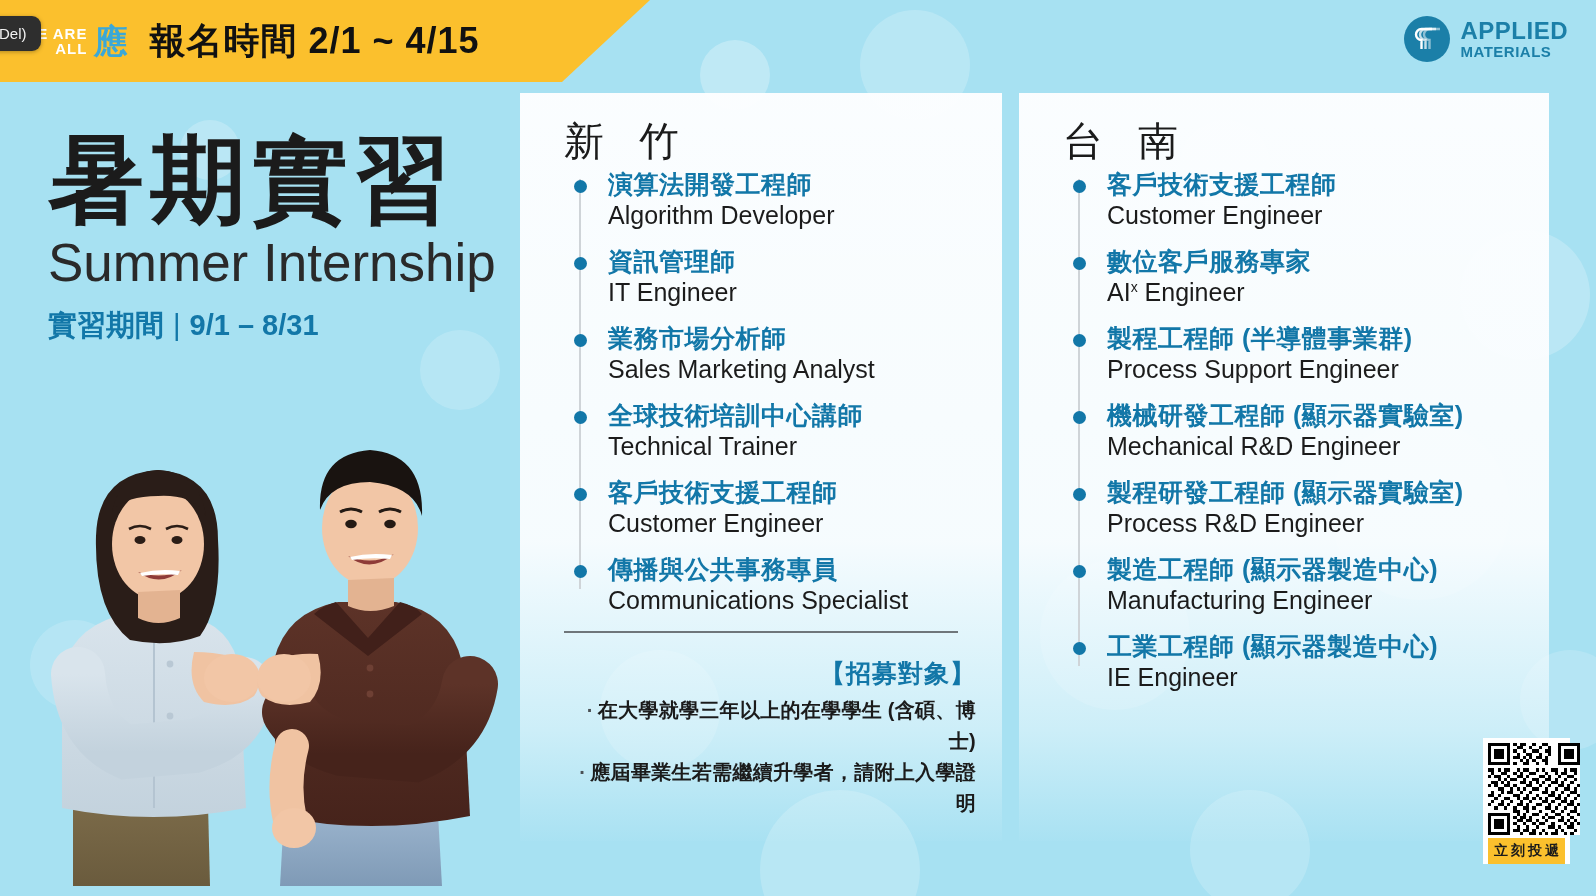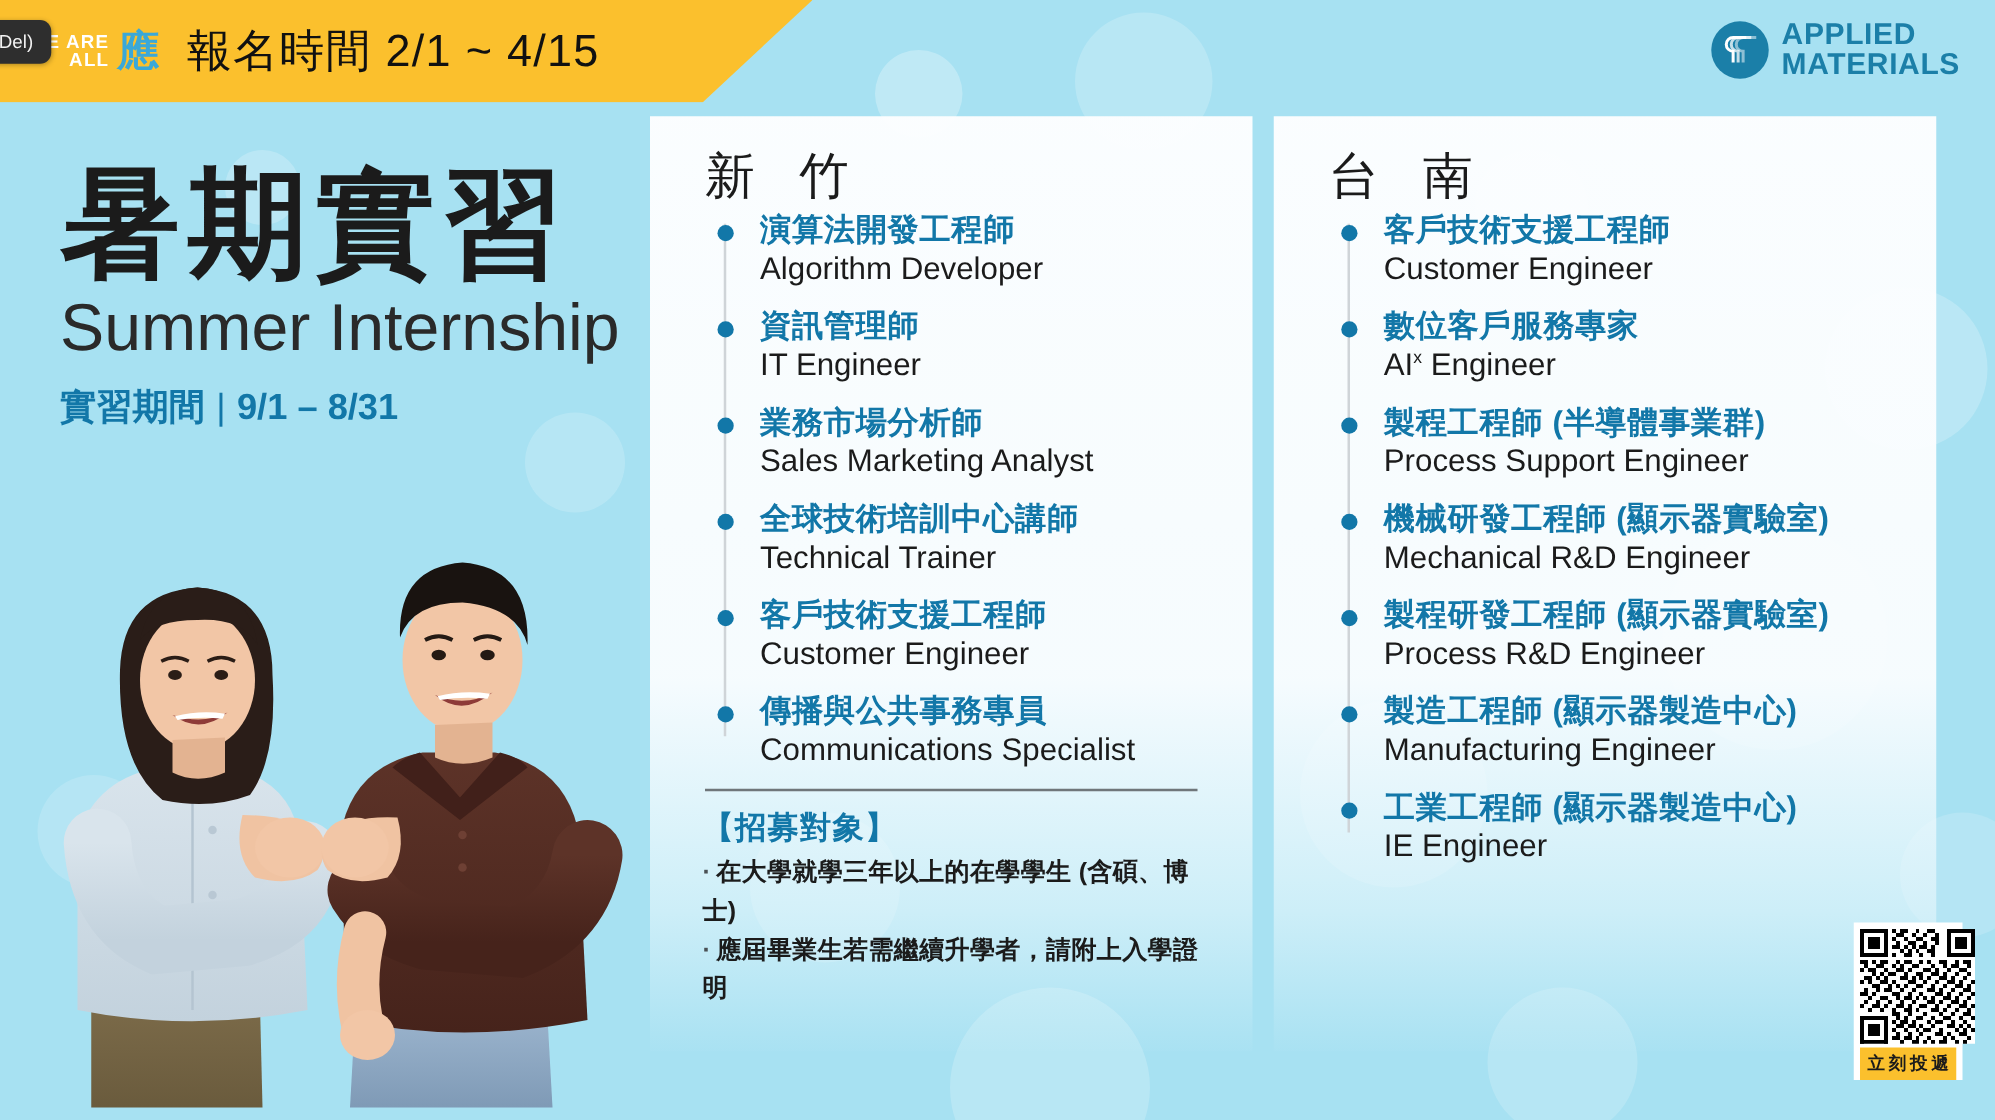--- a/index.html
+++ b/index.html
@@ -34,21 +34,21 @@
   .we-are-all {
     font-size: 15px; font-weight: bold; line-height: 1.0;
     color: #ffffff; letter-spacing: 1px; text-align: right;
   }
   .we-glyph {
     font-size: 34px; font-weight: bold; color: #3aa8d8;
     line-height: 1;
   }
   #banner-text {
     margin-left: 22px;
-    font-size: 36px; font-weight: normal; color: #111111;
+    font-size: 36px; font-weight: bold; color: #111111;
     letter-spacing: 1px; white-space: nowrap;
   }
 
   
   #del-tooltip {
     position: absolute; left: -22px; top: 16px;
     background: #2e2e2e; color: #f2f2f2;
     border-radius: 9px;
     padding: 9px 14px 9px 16px;
     font-size: 15px;
@@ -67,21 +67,21 @@
     background: #1b7fa8;
     display: flex; align-items: center; justify-content: center;
   }
   #am-words {
     line-height: 1.02;
     color: #1b7fa8;
     font-weight: bold;
     letter-spacing: .5px;
   }
   #am-words .l1 { font-size: 24px; display: block; }
-  #am-words .l2 { font-size: 24px; display: block; }
+  #am-words .l2 { font-size: 15px; display: block; }
 
   
   #hero { position: absolute; left: 48px; top: 128px; width: 470px; z-index: 15; }
   #hero-cn {
     font-size: 96px; font-weight: bold; color: #1b1b1b;
     letter-spacing: 6px; line-height: 1.08;
     white-space: nowrap;
   }
   #hero-en {
     font-size: 53px; color: #2a2a2a; letter-spacing: 0px;
@@ -133,21 +133,21 @@
   .job .en {
     font-size: 25px; color: #1b1b1b; line-height: 1.22;
   }
   .job .en sup { font-size: 14px; vertical-align: super; }
 
   .divider {
     height: 2px; background: #5a5f63; opacity: .85;
     margin: 10px 18px 0 18px;
   }
 
-  #requirements { margin: 12px 0 0 16px; }
+  #requirements { margin: 24px 0 0 16px; text-align: right; }
   #req-heading {
     font-size: 25px; font-weight: bold; color: #1277a8;
     letter-spacing: 1px; margin-bottom: 5px;
   }
   .req-line {
     font-size: 20px; font-weight: bold; color: #1b1b1b;
     line-height: 1.55; letter-spacing: .3px;
   }
   .req-line .tick { color: #4a5054; margin-right: 4px; }
 

